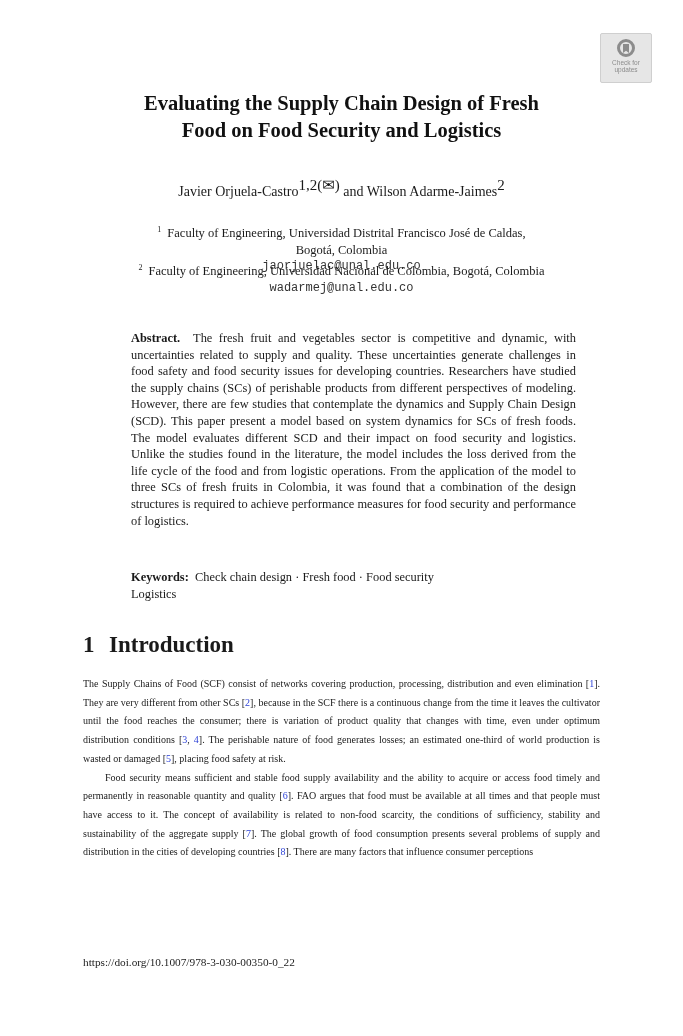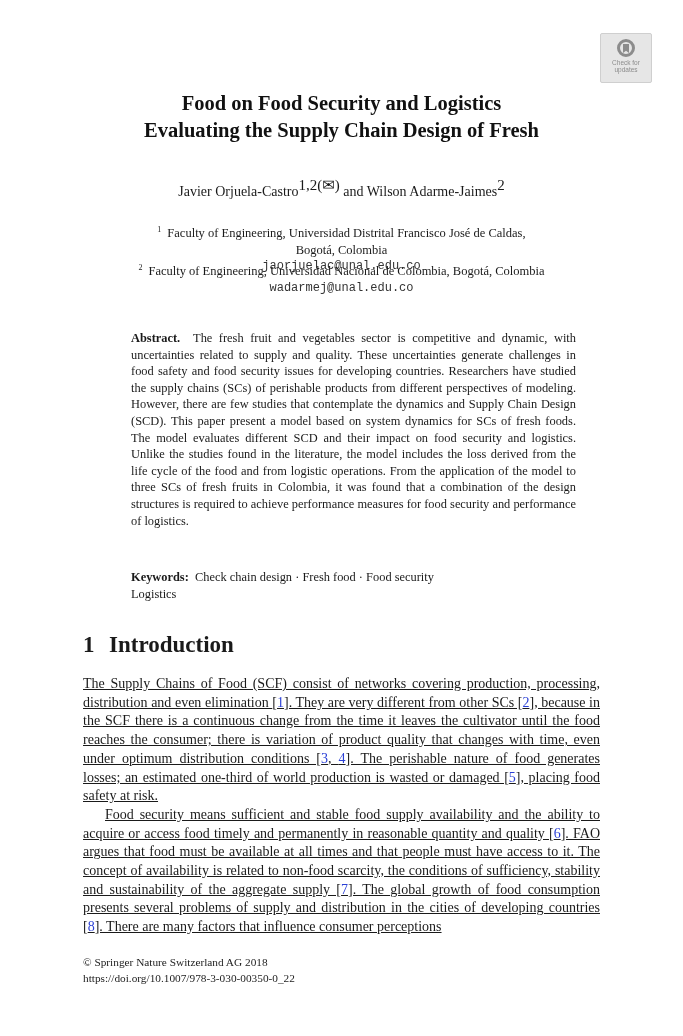--- a/index.html
+++ b/index.html
@@ -42,43 +42,43 @@
   }
   .abstract b, .keywords b { font-weight: bold; }
   .keywords {
     left: 131px; width: 445px; top: 569px; font-size: 12.4px; line-height: 16.6px;
   }
   .section-h {
     left: 83px; top: 634px; font-weight: bold; font-size: 23px; line-height: 22px;
   }
   .section-h .num { display: inline-block; width: 26px; }
   .body {
-    left: 83px; width: 517px; top: 675px; font-size: 14px; line-height: 18.7px; text-align: justify; text-decoration: underline;
+    left: 83px; width: 517px; top: 675px; font-size: 10px; line-height: 18.7px; text-align: justify;
   }
   .body p { margin: 0; }
   .body p.indent { text-indent: 22px; }
   .cite { color: #2a3fd6; }
   .footer {
     left: 83px; top: 955px; font-size: 11.3px; line-height: 15.5px; color: #222;
   }
 </style>
 </head>
 <body>
 
 <div class="abs check-badge">
   <div class="ring"></div>
   <div class="txt">
     <div>Check for</div>
     <div>updates</div>
   </div>
 </div>
 
 <div class="abs title">
+  <div>Evaluating the Supply Chain Design of Fresh</div>
   <div>Food on Food Security and Logistics</div>
-  <div>Evaluating the Supply Chain Design of Fresh</div>
 </div>
 
 <div class="abs authors">
   <span>Javier Orjuela-Castro</span><sup>1,2(✉)</sup><span> and </span><span>Wilson Adarme-Jaimes</span><sup>2</sup>
 </div>
 
 <div class="abs affil" style="top:210px;margin-top:12px;">
   <div><sup>1</sup><span>Faculty of Engineering, Universidad Distrital Francisco José de Caldas,</span></div>
   <div>Bogotá, Colombia</div>
   <div class="mono">jaorjuelac@unal.edu.co</div>
@@ -99,15 +99,14 @@
 <div class="abs section-h">
   <span class="num">1</span><span>Introduction</span>
 </div>
 
 <div class="abs body">
   <p id="p1"><span>The Supply Chains of Food (SCF) consist of networks covering production, processing, distribution and even elimination </span><span>[</span><span class="cite">1</span><span>]. They are very different from other SCs [</span><span class="cite">2</span><span>], because in the SCF there is a continuous change from the time it leaves the cultivator until the food reaches the consumer; there is variation of product quality that changes with time, even under optimum distribution conditions [</span><span class="cite">3</span><span>, </span><span class="cite">4</span><span>]. The perishable nature of food generates losses; an estimated one-third of world production is wasted or damaged [</span><span class="cite">5</span><span>], placing food safety at risk.</span></p>
   <p class="indent" id="p2"><span>Food security means sufficient and stable food supply availability and the ability to acquire or access food timely and permanently in reasonable quantity and quality [</span><span class="cite">6</span><span>]. FAO argues that food must be available at all times and that people must have access to it. The concept of availability is related to non-food scarcity, the conditions of sufficiency, stability and sustainability of the aggregate supply [</span><span class="cite">7</span><span>]. The global growth of food consumption presents several problems of supply and distribution in the cities of developing countries [</span><span class="cite">8</span><span>]. There are many factors that influence consumer perceptions</span></p>
 </div>
 
 <div class="abs footer">
-  <div>© Springer Nature Switzerland AG 2018</div>
   <div>https://doi.org/10.1007/978-3-030-00350-0_22</div>
 </div>
 
 </body></html>

